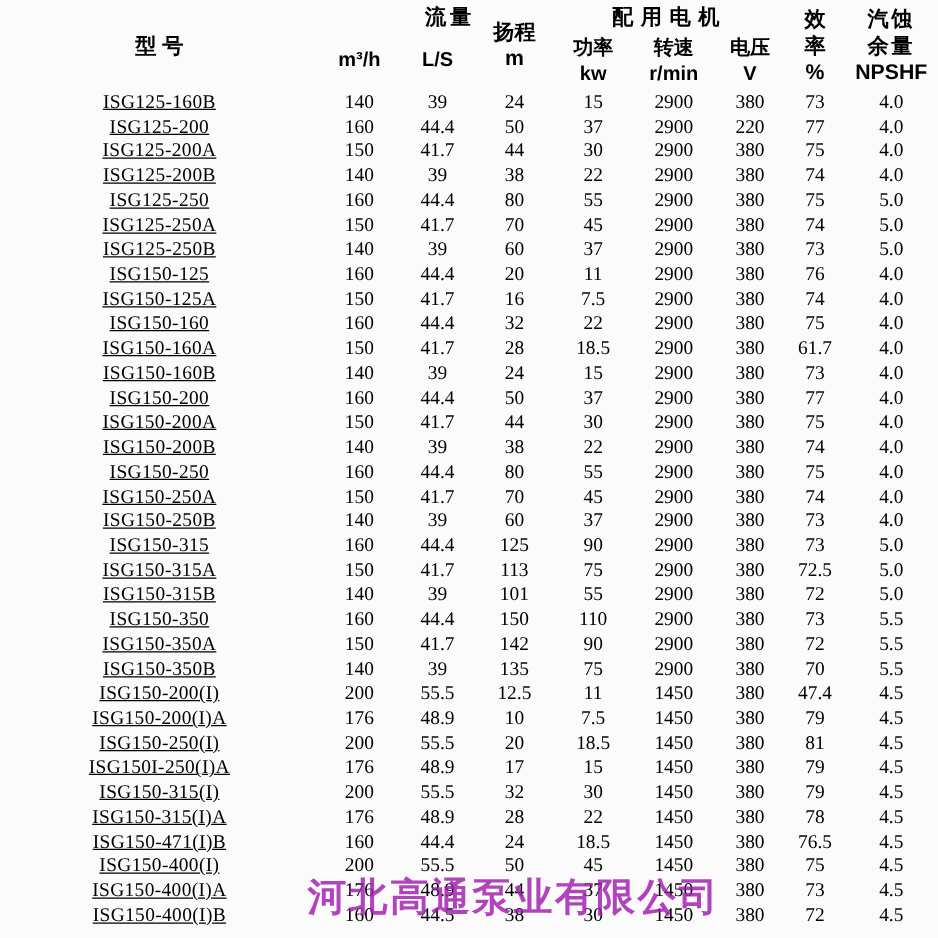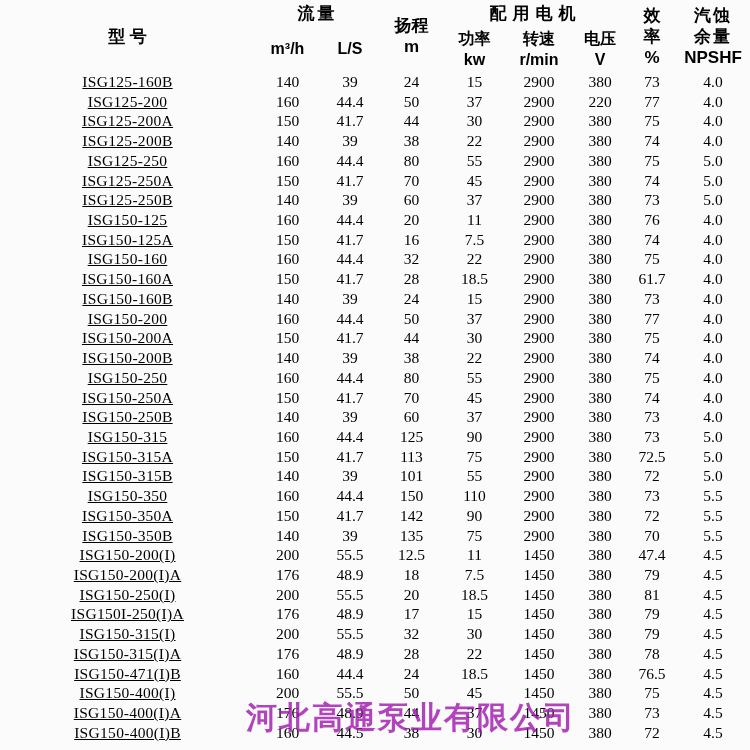--- a/index.html
+++ b/index.html
@@ -30,21 +30,21 @@
   }
   thead th {
     font-family: "Liberation Sans", sans-serif;
     font-weight: 700;
     color: #000;
   }
   tr.h1 th { height: 26px; font-size: 17px; }
   tr.h2 th { height: 46px; font-size: 16px; }
   th .line { display: block; line-height: 21px; }
   .th-model { font-size: 18px; text-align: center; }
-  .grp-flow { letter-spacing: 3px; }
+  .grp-flow { letter-spacing: 3px; text-align: right; }
   .grp-motor { letter-spacing: 6px; }
   .sp2 { letter-spacing: 2px; }
   tbody td {
     font-size: 15.5px;
     height: 19.72px;
     line-height: 19.72px;
     font-family: "Liberation Serif", serif;
   }
   tbody td.model { letter-spacing: 0.3px; text-decoration: underline; }
   .watermark {
@@ -416,21 +416,21 @@
     <td>1450</td>
     <td>380</td>
     <td>47.4</td>
     <td>4.5</td>
   </tr>
 
   <tr>
     <td class="model">ISG150-200(I)A</td>
     <td>176</td>
     <td>48.9</td>
-    <td>18</td>
+    <td>10</td>
     <td>7.5</td>
     <td>1450</td>
     <td>380</td>
     <td>79</td>
     <td>4.5</td>
   </tr>
 
   <tr>
     <td class="model">ISG150-250(I)</td>
     <td>200</td>

